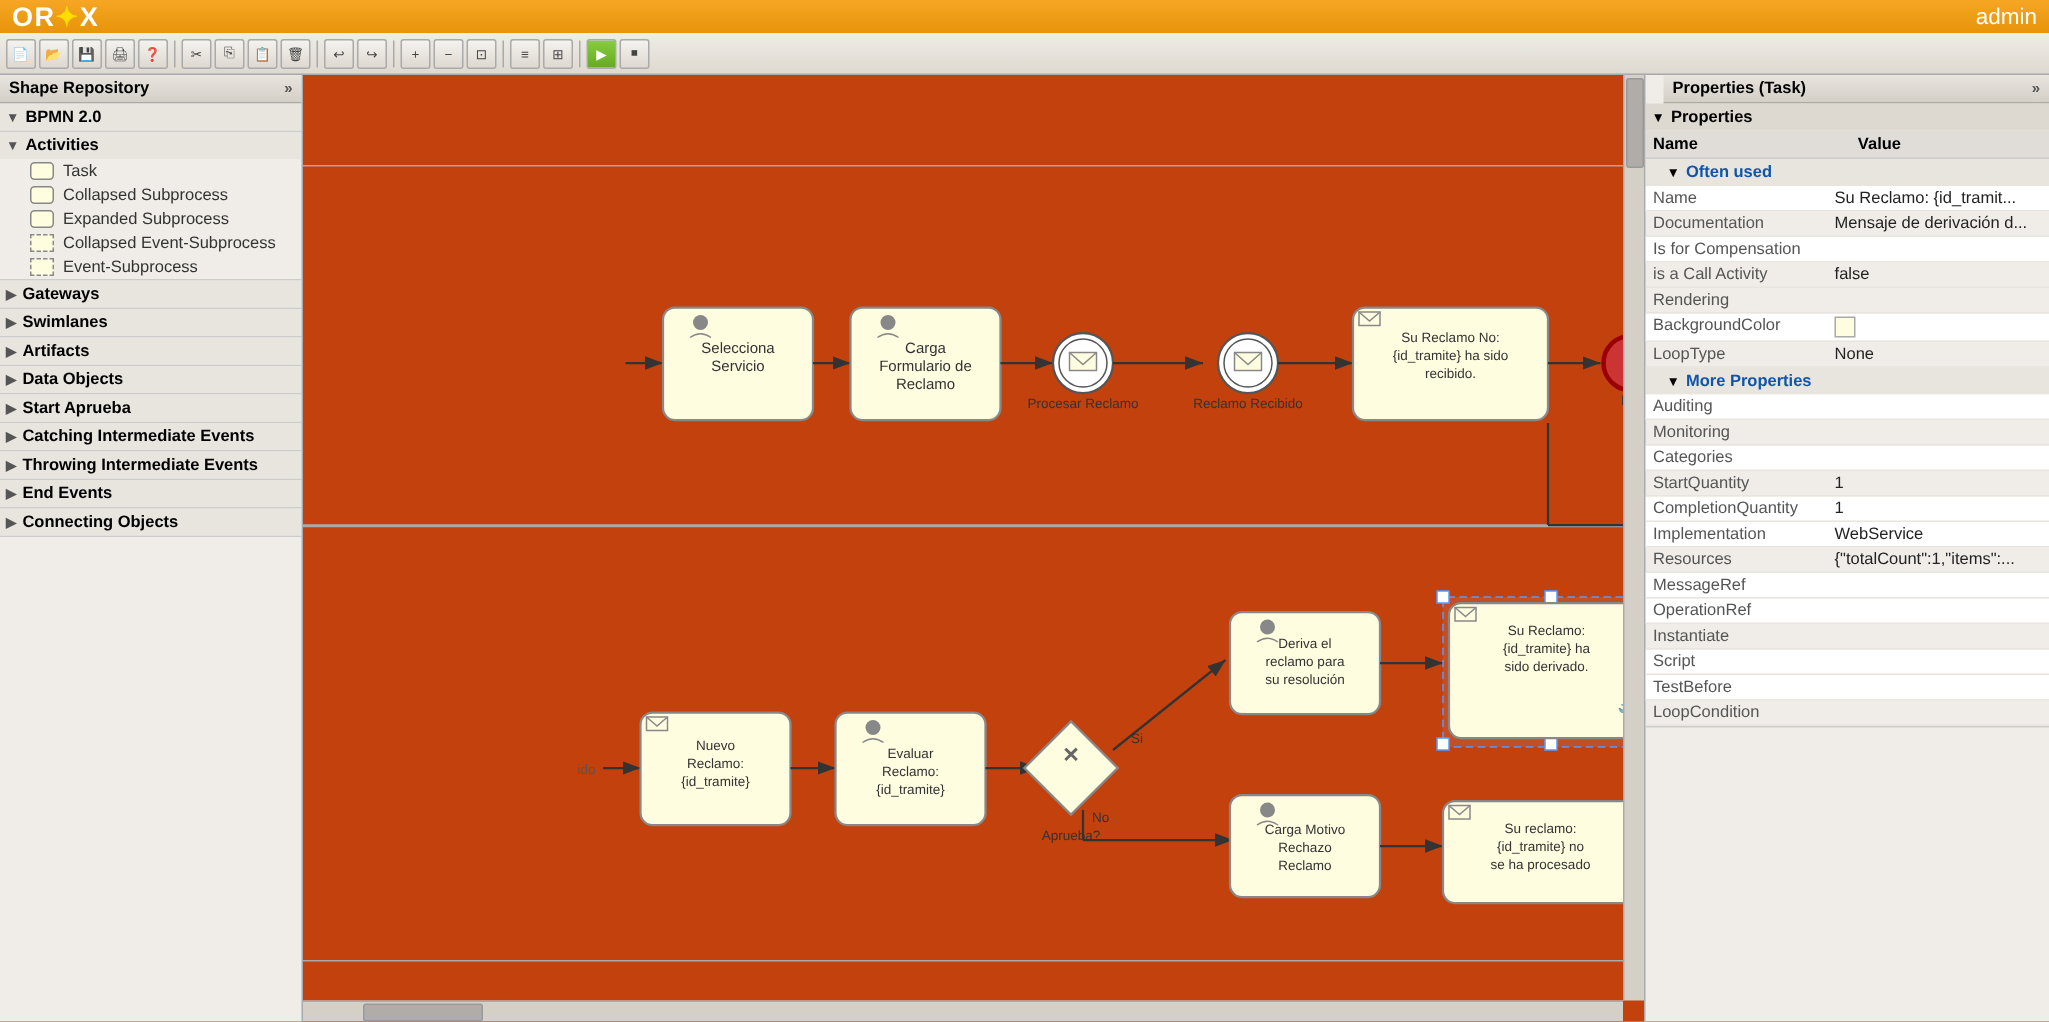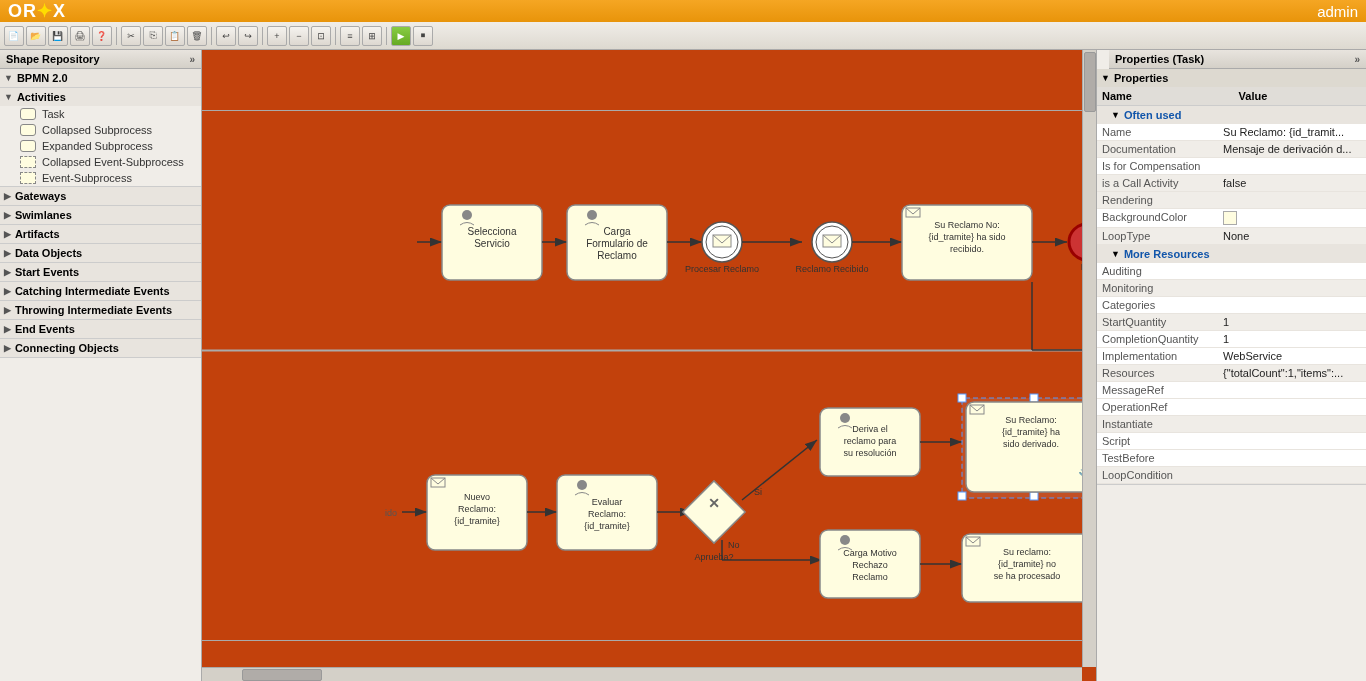--- a/index.html
+++ b/index.html
@@ -157,21 +157,21 @@
     <div class="tree-section">
       <div class="tree-section-header">
         <span class="tree-arrow">▶</span>
         <span>Data Objects</span>
       </div>
     </div>
 
     <div class="tree-section">
       <div class="tree-section-header">
         <span class="tree-arrow">▶</span>
-        <span>Start Events</span>
+        <span>Start Aprueba</span>
       </div>
     </div>
 
     <div class="tree-section">
       <div class="tree-section-header">
         <span class="tree-arrow">▶</span>
         <span>Catching Intermediate Events</span>
       </div>
     </div>
 
@@ -436,21 +436,21 @@
           </tr>
           <tr>
             <td>LoopType</td>
             <td>None</td>
           </tr>
         </tbody>
       </table>
 
       <div class="prop-section-header" style="padding-left: 14px; background: #e8e4de;">
         <span class="sect-arrow">▼</span>
-        <span class="prop-section-header-blue">More Resources</span>
+        <span class="prop-section-header-blue">More Properties</span>
       </div>
       <table class="prop-table">
         <tbody>
           <tr class="prop-row-highlight">
             <td>Auditing</td>
             <td></td>
           </tr>
           <tr>
             <td>Monitoring</td>
             <td></td>

